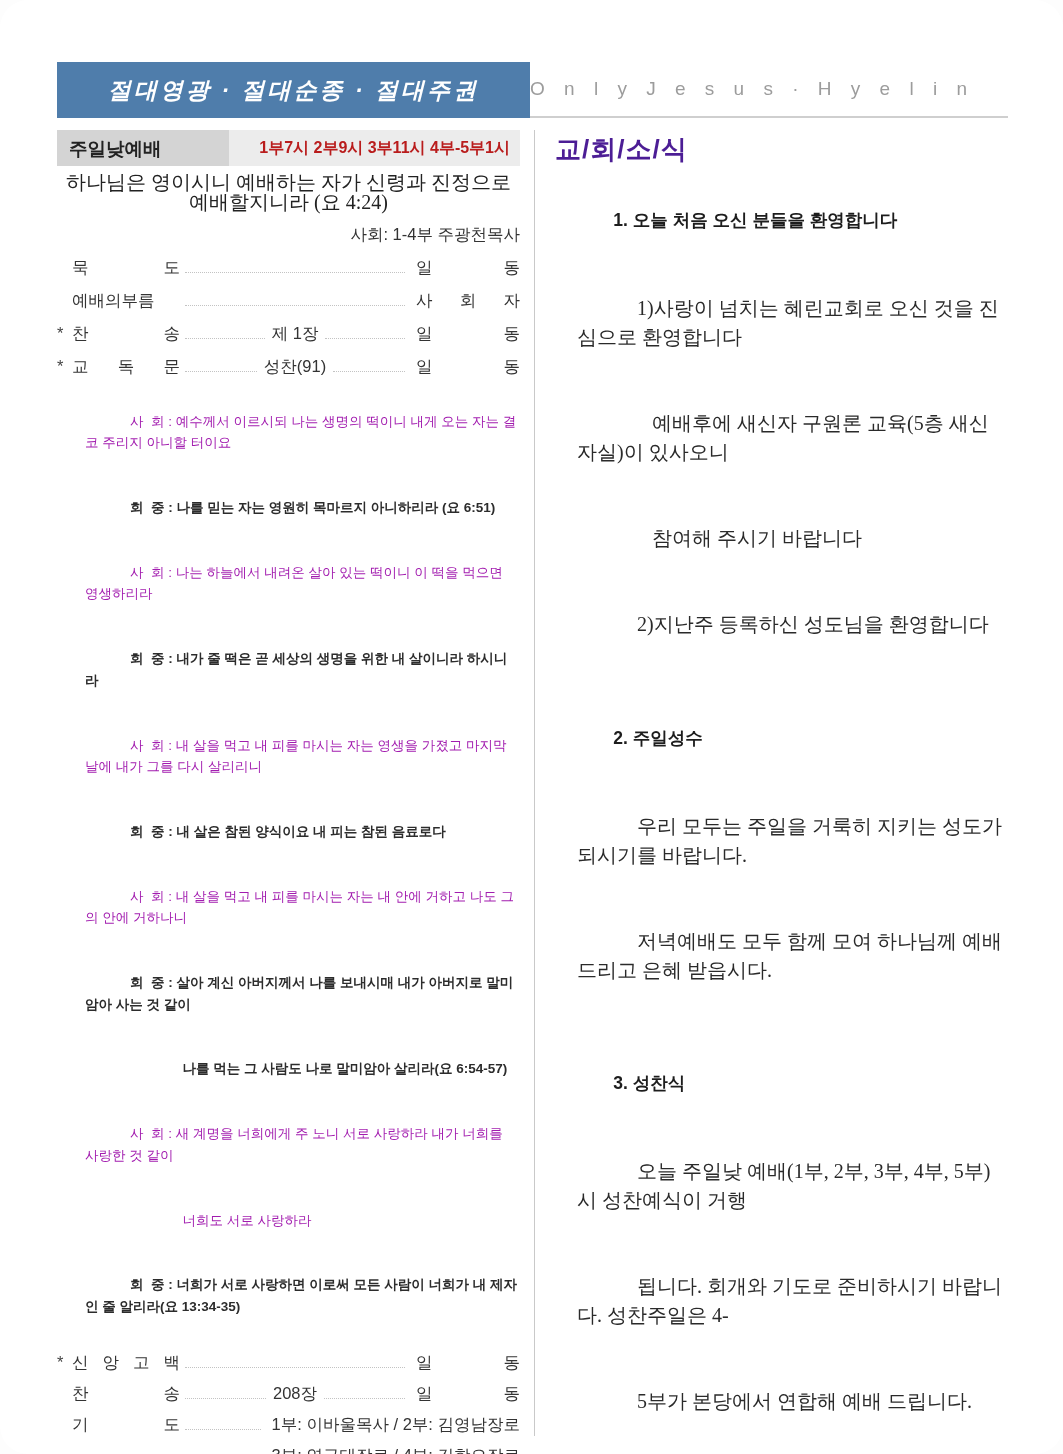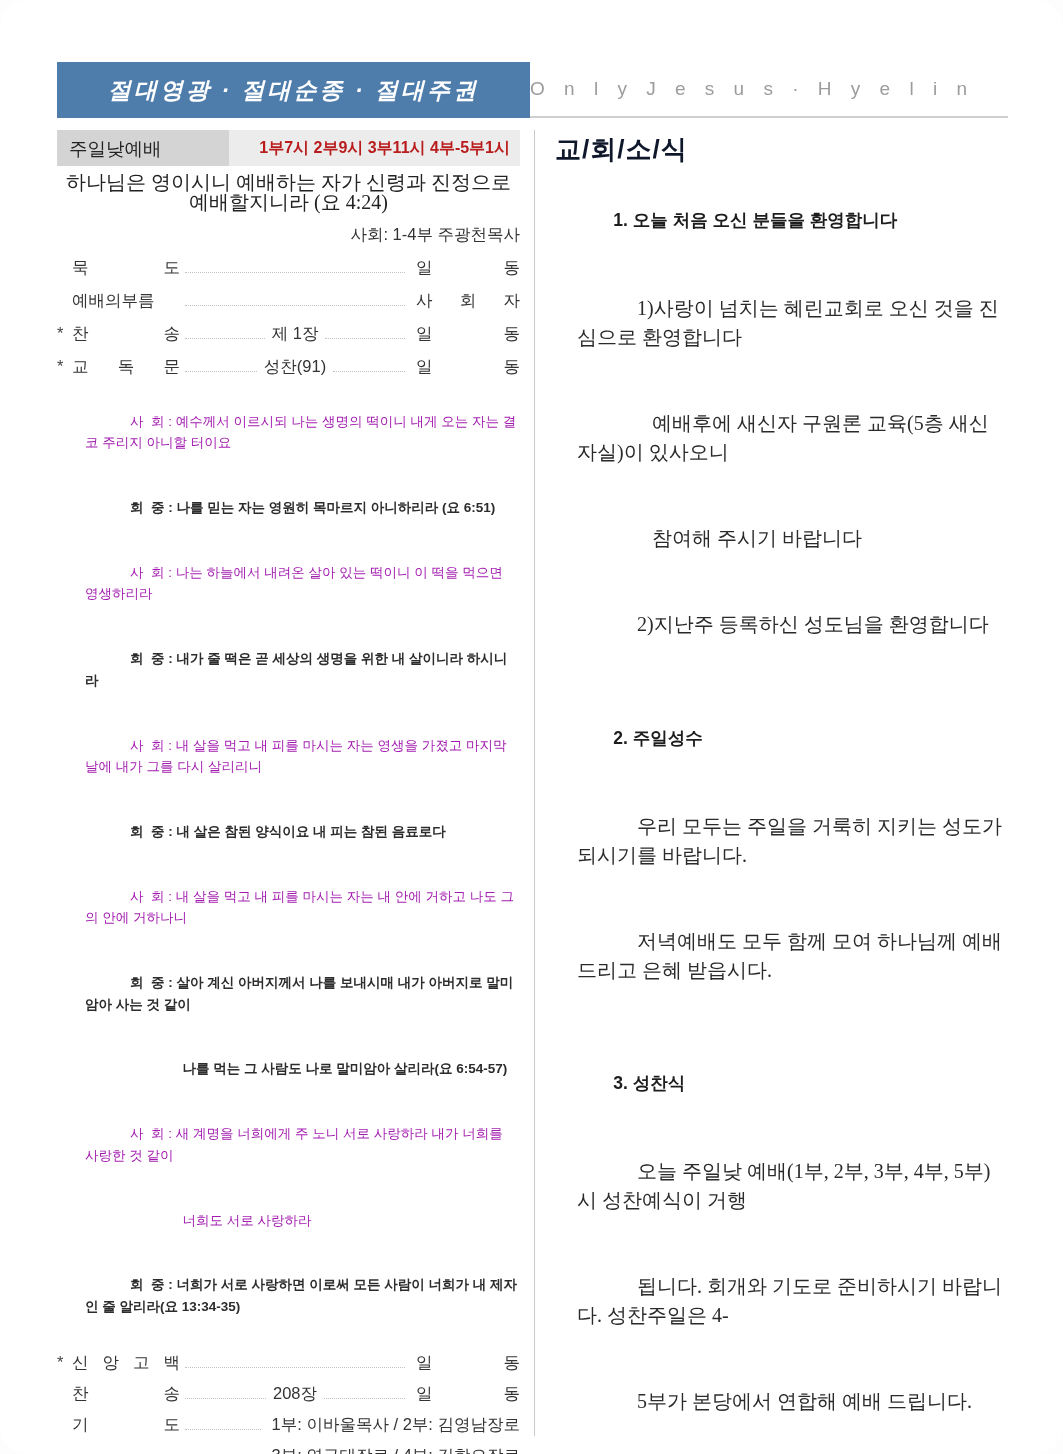--- a/index.html
+++ b/index.html
@@ -11,21 +11,21 @@
   .slogan{color:#ffffff;font-size:23px;font-style:italic;font-weight:bold;letter-spacing:3px;}
   .banner-white{flex:1;border-bottom:2px solid #cfcfcf;display:flex;align-items:center;justify-content:flex-start;}
   .motto{color:#9c9c9c;font-size:19px;letter-spacing:7px;white-space:nowrap;}
   
   .main{position:absolute;top:130px;left:57px;right:55px;bottom:18px;display:flex;}
   .colL{width:478px;border-right:1px solid #c9c9c9;padding-right:14px;box-sizing:border-box;}
   .colR{flex:1;padding-left:20px;box-sizing:border-box;}
   
   .strip{background:#ececec;height:36px;display:flex;align-items:center;margin-bottom:6px;}
   .strip-label{background:#d4d4d4;align-self:stretch;display:flex;align-items:center;
-               padding:0 32px 0 12px;font-weight:normal;font-size:18.5px;color:#222;min-width:128px;}
+               padding:0 32px 0 12px;font-weight:bold;font-size:18.5px;color:#222;min-width:128px;}
   .strip-right{margin-left:auto;padding-right:10px;font-weight:bold;font-size:16px;color:#b91c1c;white-space:nowrap;}
   
   .verse{font-family:"Liberation Serif",serif;font-size:20px;text-align:center;color:#222;
          margin:4px 0 6px;line-height:20px;}
   
   .svc-row{display:flex;align-items:center;height:31px;font-size:16.5px;color:#333;}
   .svc-block1 .svc-row{height:33px;}
   .star{width:15px;flex:none;color:#444;}
   .label{width:108px;flex:none;text-align:justify;text-align-last:justify;white-space:nowrap;}
   .leader{flex:1;height:0;border-bottom:1px dotted #c3c3c3;position:relative;top:5px;margin:0 5px;}
@@ -34,21 +34,21 @@
   .center:empty + .leader{display:none;}
   .right{margin-left:6px;white-space:nowrap;}
   .spread .right{width:104px;flex:none;text-align:justify;text-align-last:justify;}
   .row-c{justify-content:flex-end;}
   
   .reading{margin:6px 0 8px;}
   .read-row{font-size:13.5px;line-height:21.6px;white-space:pre-wrap;padding-left:28px;color:#333;}
   .read-row.ldr{color:#a21caf;}
   .read-row.cong{font-weight:bold;color:#2c2c2c;}
   
-  .news-title{font-size:26px;font-weight:bold;letter-spacing:1px;color:#0f172a;margin:2px 0 8px;}
+  .news-title{font-size:26px;font-weight:bold;letter-spacing:1px;color:#4c1d95;margin:2px 0 8px;}
   .news-line{white-space:pre-wrap;}
   .news-line.nh{font-weight:bold;font-size:17.5px;line-height:30px;color:#1d1d1d;}
   .news-line.nb{font-family:"Liberation Serif",serif;font-size:20px;line-height:28.5px;
                 padding-left:22px;color:#2a2a2a;}
   .news-line b{font-family:"Liberation Sans",sans-serif;font-size:16.5px;}
   .news-line.gap{height:25px;}
 </style>
 </head>
 <body>
 

